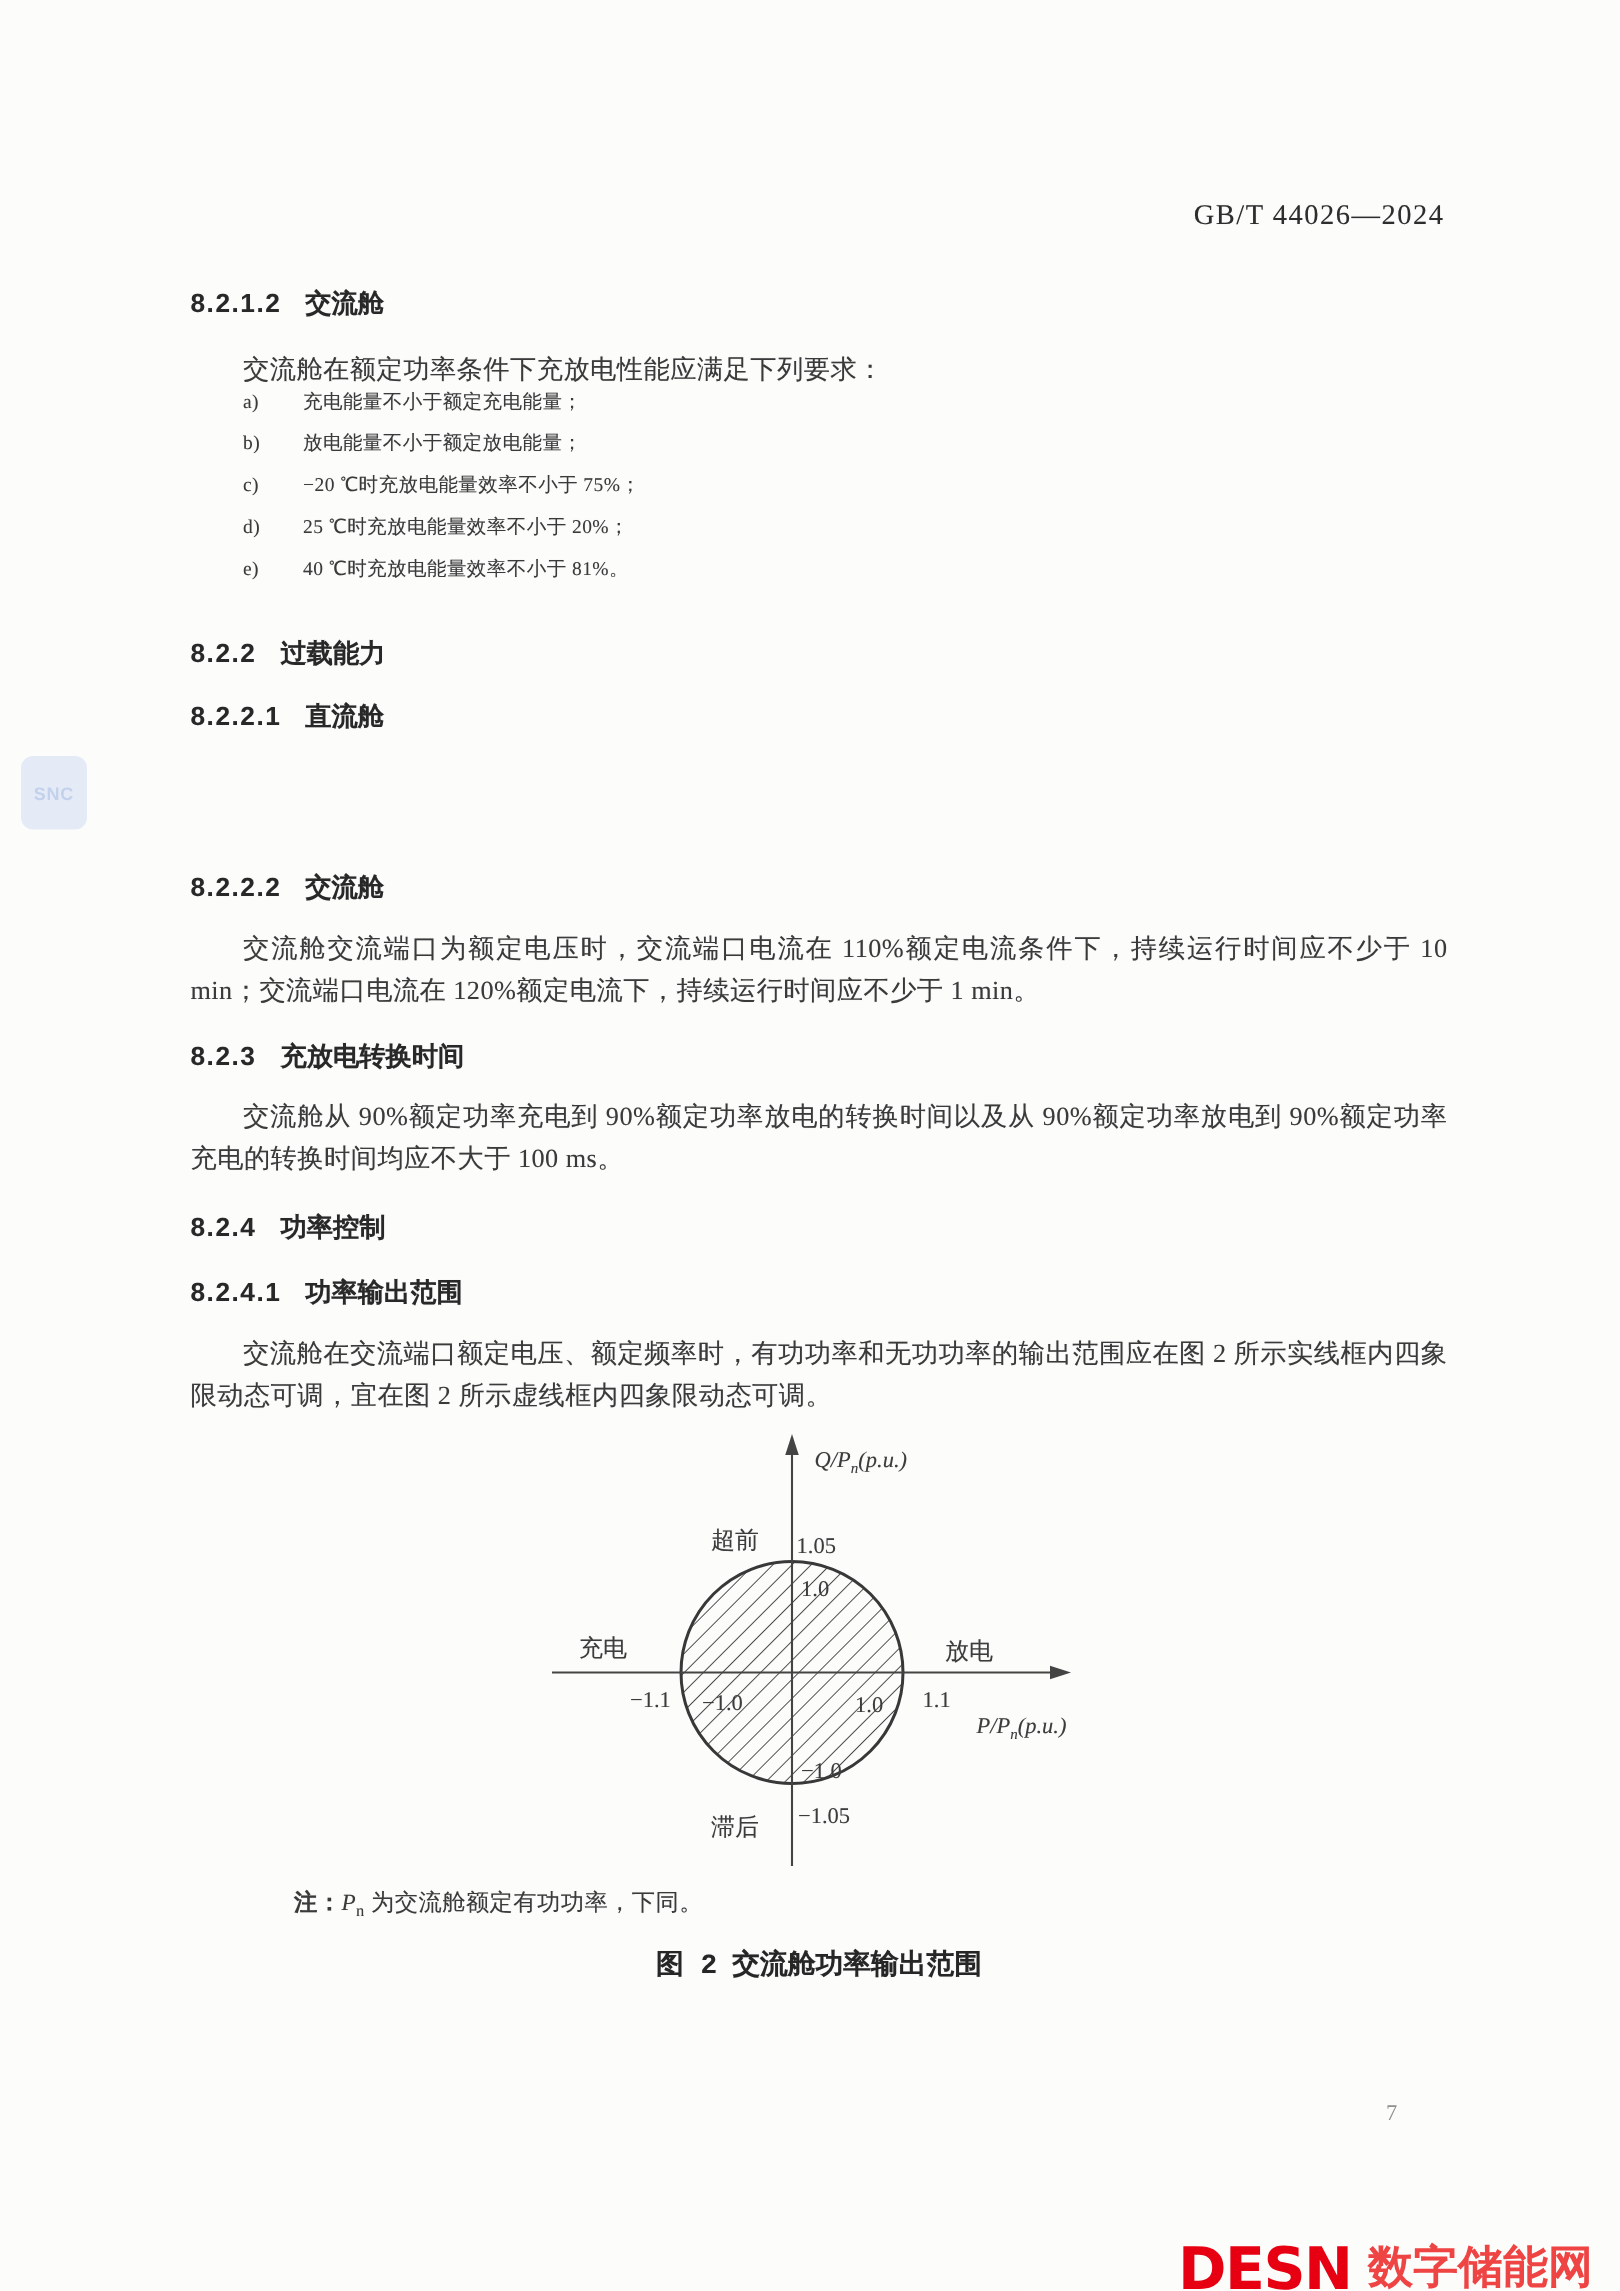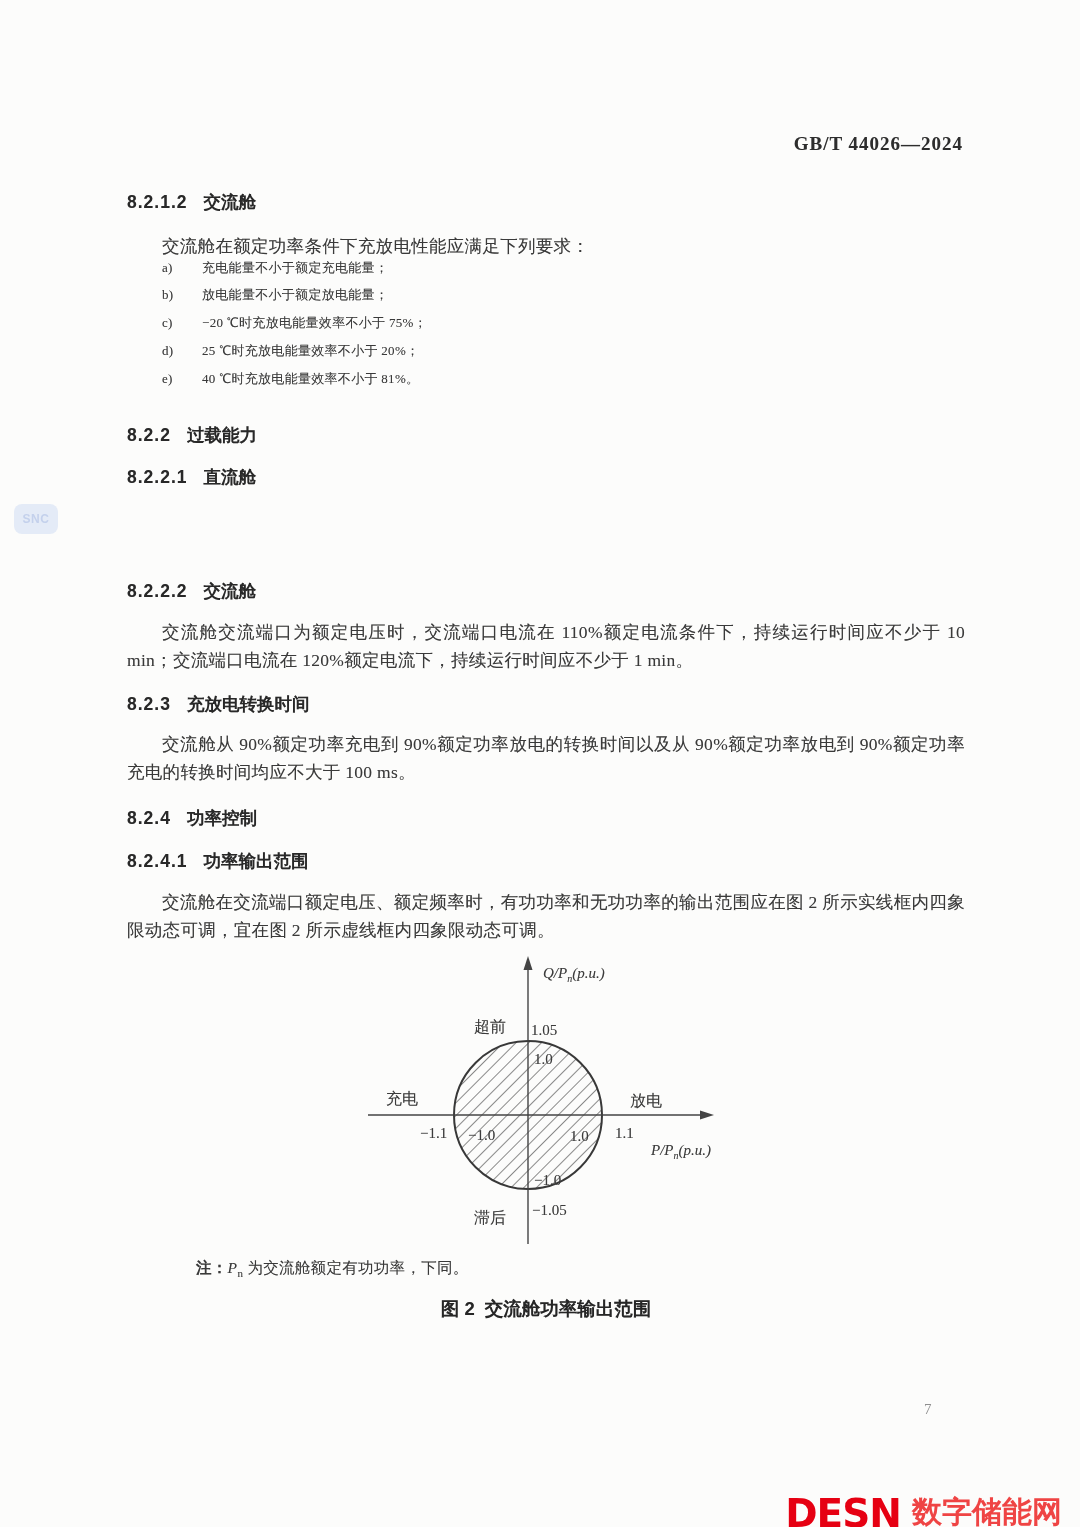--- a/index.html
+++ b/index.html
@@ -1,46 +1,46 @@
 <!DOCTYPE html>
 <html><head>
 <meta charset="utf-8">
 <style>
   html,body{margin:0;padding:0;background:#ffffff;}
   .page{position:relative;width:1080px;height:1527px;background:#fcfcfb;overflow:hidden;
         font-family:"Liberation Serif",serif;color:#3a3a3a;
         text-shadow:0 0 .5px rgba(70,70,70,.35);}
   
-  .wm{position:absolute;left:14px;top:504px;width:44px;height:30px;background:#e4ebf7;
+  .wm{position:absolute;left:14px;top:504px;width:44px;height:49px;background:#e4ebf7;
       border-radius:8px;display:flex;align-items:center;justify-content:center;}
   .wm span{font-family:"Liberation Sans",sans-serif;font-size:12px;font-weight:700;
       color:#c4d1ec;letter-spacing:.5px;text-shadow:none;}
   
-  .std-num{position:absolute;top:133px;right:117px;font-size:19px;font-weight:700;
+  .std-num{position:absolute;top:133px;right:117px;font-size:19px;font-weight:400;
       letter-spacing:1px;color:#2d2d2d;}
   
   .hd{position:absolute;left:127px;font-family:"Liberation Sans",sans-serif;
       font-weight:700;font-size:17.5px;color:#282828;white-space:nowrap;}
   .hd .num{margin-right:16px;letter-spacing:1px;font-family:"Liberation Sans",sans-serif;}
   
   .para{position:absolute;left:127px;width:838px;font-size:17.5px;line-height:28px;
       text-align:justify;text-indent:2em;letter-spacing:.3px;margin:0;}
   .para.single{text-align:left;}
   
   .li{position:absolute;left:162px;font-size:13px;white-space:nowrap;letter-spacing:.3px;}
   .li .li-label{display:inline-block;width:40px;}
   
   .fig-svg{position:absolute;left:330px;top:948px;}
   .fig-note{position:absolute;left:160px;top:1258px;font-size:15.5px;letter-spacing:.3px;margin-left:36px;}
   .fig-note .nprefix{font-family:"Liberation Sans",sans-serif;font-weight:600;}
   .fig-note i{font-family:"Liberation Serif",serif;}
   .fig-note sub{font-size:11px;}
   .fig-caption{position:absolute;left:127px;top:1296px;width:838px;text-align:center;
       font-family:"Liberation Sans",sans-serif;font-weight:700;font-size:18.5px;color:#262626;}
-  .fig-caption .cap-num{margin-right:10px;}
+  .fig-caption .cap-num{margin-right:10px;font-family:Liberation Mono, monospace;}
   
   .page-num{position:absolute;left:924px;top:1401px;font-size:15px;color:#8f8f8f;text-shadow:none;}
   .logo{position:absolute;right:18px;top:1462px;display:flex;align-items:center;gap:11px;text-shadow:none;margin-top:32px;}
   .logo-latin{font-family:"DejaVu Sans",sans-serif;font-weight:800;font-size:39px;
       letter-spacing:-1px;line-height:1;}
   .logo-cjk{font-family:"Liberation Sans",sans-serif;font-weight:800;font-size:30px;line-height:1;}
   
   .sv-num{font-family:"Liberation Serif",serif;font-size:15px;fill:#3c3c3c;}
   .sv-cjk{font-family:"Liberation Sans",sans-serif;font-size:16px;fill:#3c3c3c;}
   .sv-axis{font-family:"Liberation Serif",serif;font-style:italic;font-size:15px;fill:#3c3c3c;}

